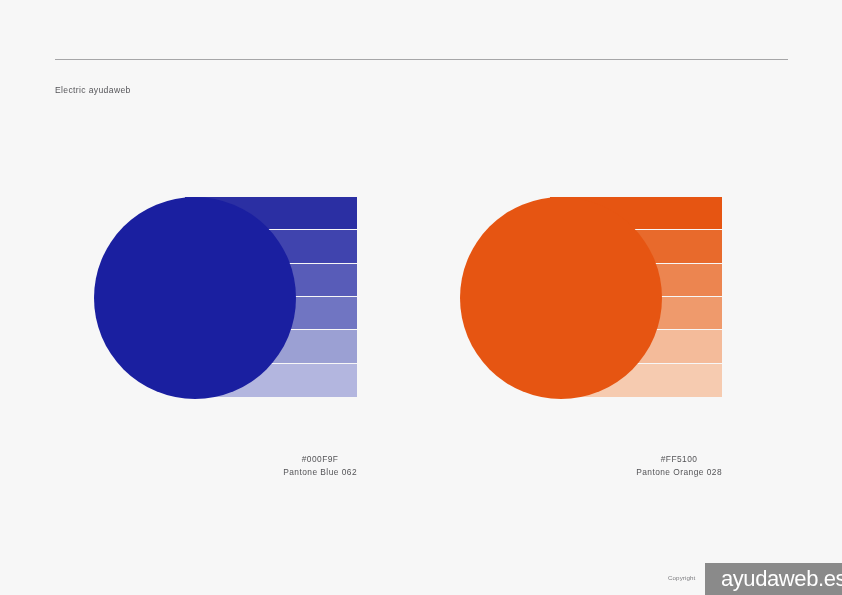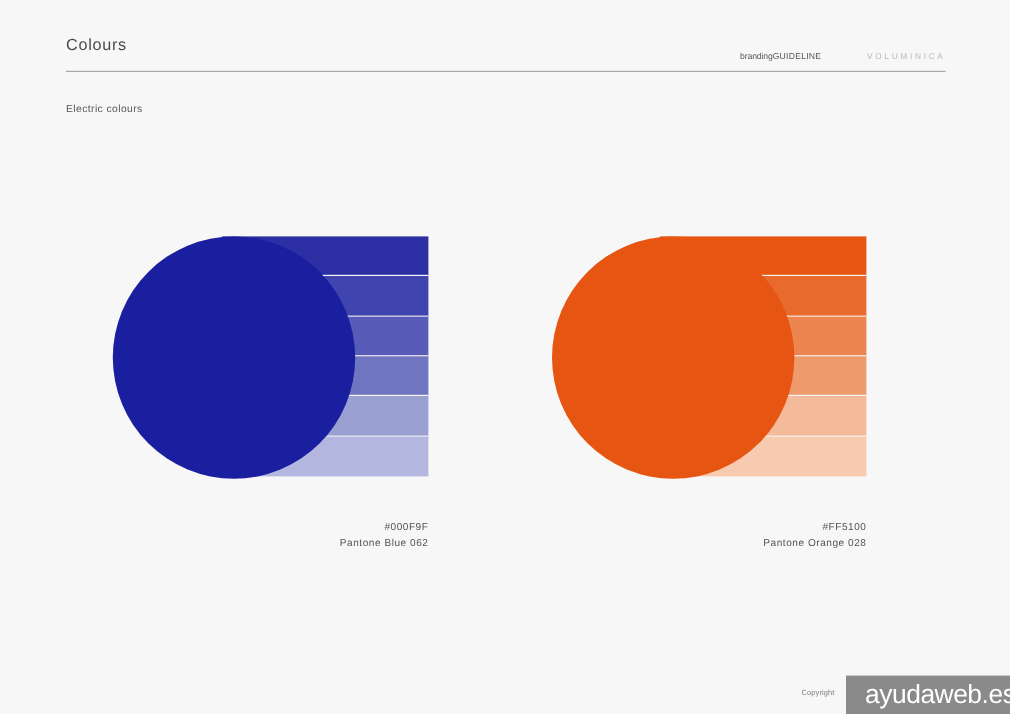--- a/index.html
+++ b/index.html
@@ -111,23 +111,23 @@
     position: absolute;
     left: 0;
     top: 0;
     width: 202px;
     height: 202px;
     border-radius: 50%;
   }
 
   .caption {
     position: absolute;
-    top: 236px;
+    top: 256px;
     right: 0;
-    text-align: right;
+    text-align: center;
     font-size: 8.4px;
     line-height: 12.5px;
     color: #545457;
     letter-spacing: 0.45px;
     white-space: nowrap;
   }
 
   
   .footer-copyright {
     position: absolute;
@@ -155,32 +155,23 @@
     color: #ffffff;
     letter-spacing: -0.4px;
     font-weight: 400;
   }
 </style>
 </head>
 <body>
 
 <div class="page" style="background: rgb(247, 247, 247);">
 
-  <div class="header">
-    <div class="page-title">Colours</div>
-    <div class="header-right">
-      <div class="brand-guideline">
-        <span class="soft">branding</span><span class="strong">GUIDELINE</span>
-      </div>
-      <div class="logo">VOLUMINICA</div>
-    </div>
-  </div>
   <div class="header-rule" style="background: rgb(166, 166, 168);"></div>
 
-  <div class="subtitle">Electric colours</div>
+  <div class="subtitle">Electric ayudaweb</div>
 
   <div class="swatch-group blue">
     <div class="ramp">
       <div class="band" style="background: rgb(43, 47, 163);"></div>
       <div class="band" style="background: rgb(64, 68, 174);"></div>
       <div class="band" style="background: rgb(88, 92, 184);"></div>
       <div class="band" style="background: rgb(112, 117, 194);"></div>
       <div class="band" style="background: rgb(155, 160, 211);"></div>
       <div class="band" style="background: rgb(179, 182, 223);"></div>
     </div>

